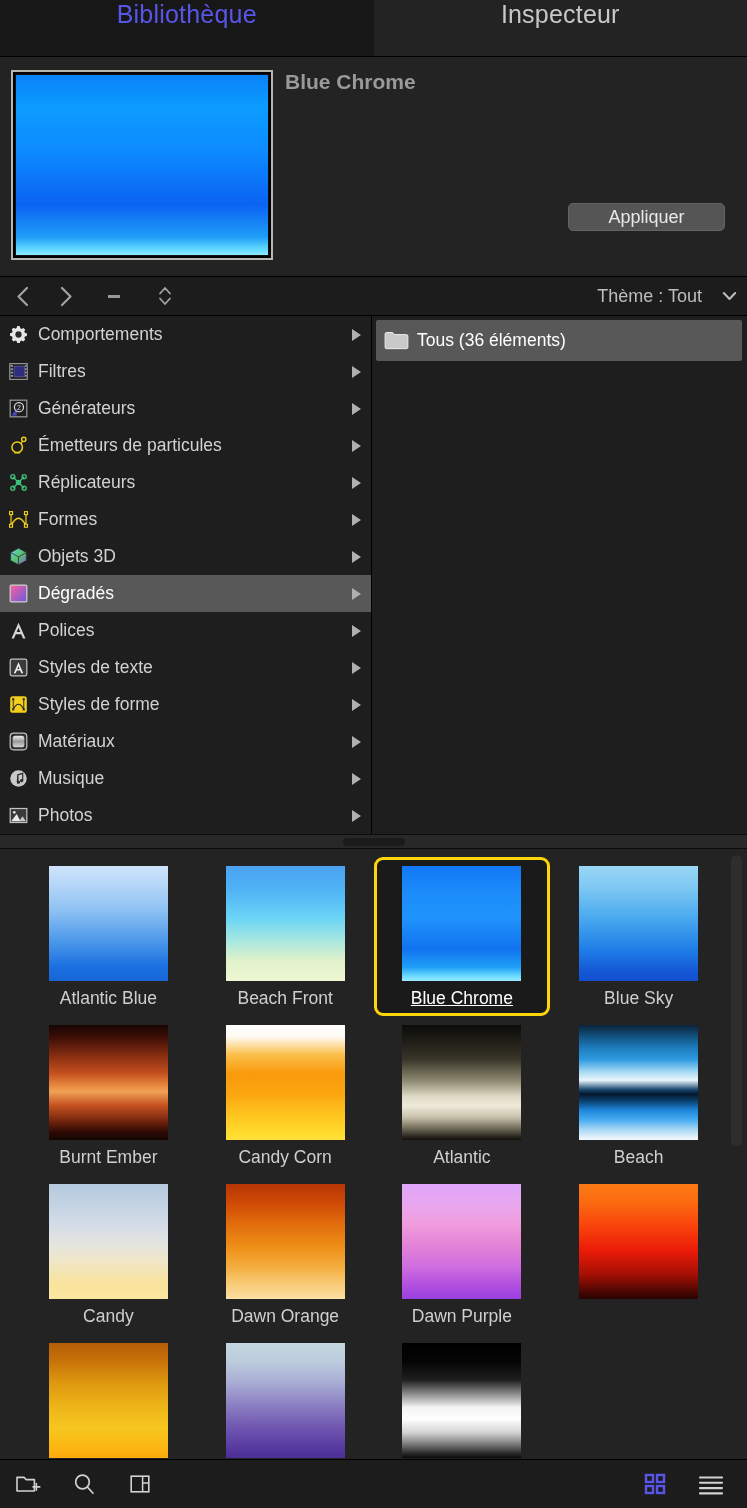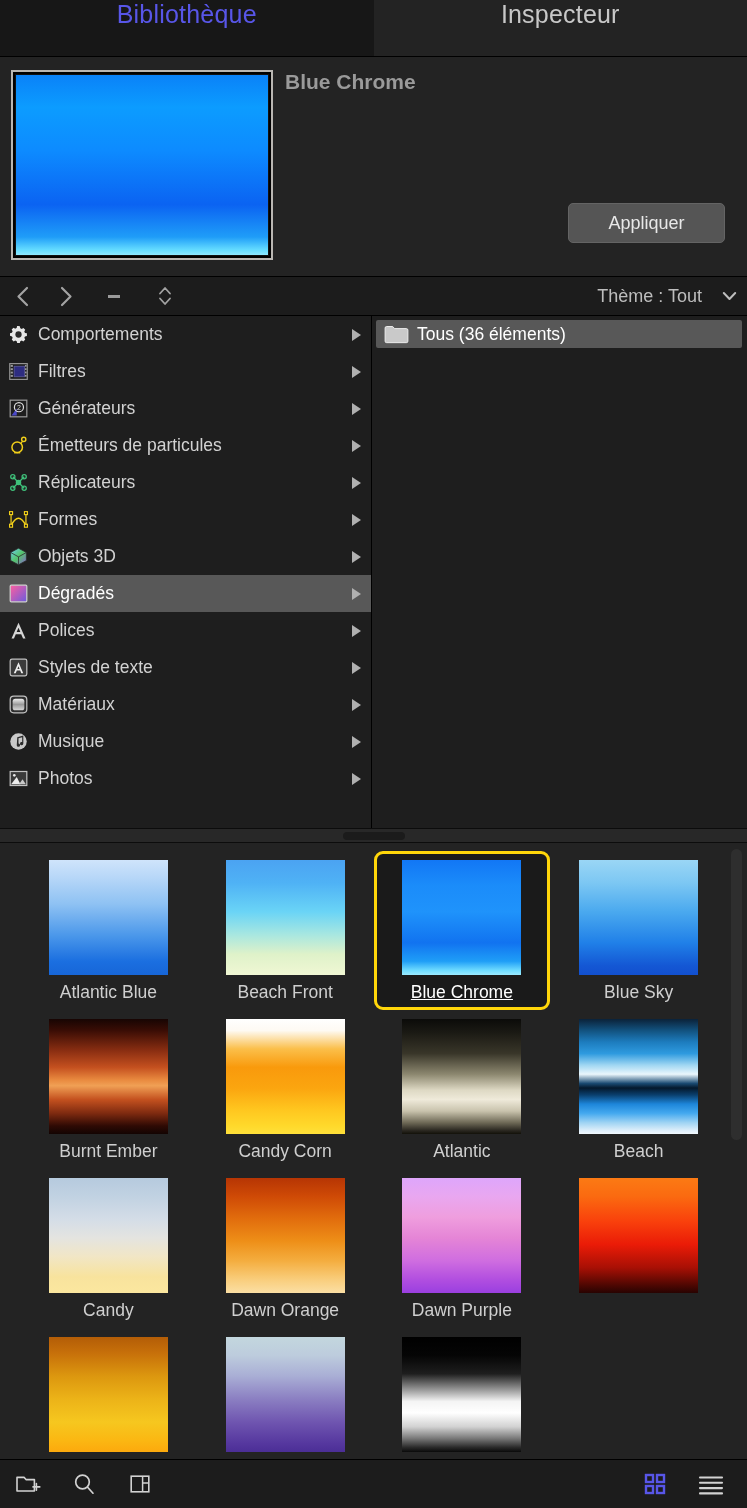--- a/index.html
+++ b/index.html
@@ -22,21 +22,21 @@
   
   .preview { flex:0 0 220px; position:relative; background:#232323; border-bottom:1px solid #000; }
   .thumb-frame {
     position:absolute; left:11px; top:13px; width:262px; height:190px;
     border:2px solid #b9b6b2; background:#000; padding:2px;
   }
   .thumb-inner { width:100%; height:100%; border:1px solid #111;
     background:linear-gradient(to bottom, #0a82f8 0%, #0c9cff 18%, #0d8bff 42%, #0b63f2 72%, #1f9df8 90%, #63dbff 97%, #8ee9ff 100%); }
   .preview-title { position:absolute; left:285px; top:13px; font-size:21px; font-weight:bold; color:#9a9a9a; }
   .apply-btn {
-    position:absolute; right:22px; top:146px; width:157px; height:40px;
+    position:absolute; right:22px; top:146px; width:157px; height:28px;
     background:#555555; border:1px solid #646464; border-radius:5px;
     color:#e8e8e8; font-size:18px; display:flex; align-items:center; justify-content:center;
   }
 
   
   .navbar { flex:0 0 38px; display:flex; align-items:center; background:#1c1c1c;
             border-bottom:1px solid #000; position:relative; }
   .nav-btn { width:44px; height:38px; display:flex; align-items:center; justify-content:center;
              color:#a3a3a3; font-size:20px; }
   .nav-dash { width:52px; height:38px; display:flex; align-items:center; justify-content:center; color:#9a9a9a; }
@@ -51,21 +51,21 @@
   .cat-list { width:372px; border-right:1px solid #000; background:#1e1e1e; overflow:hidden; }
   .cat-row { height:37px; display:flex; align-items:center; padding:0 8px 0 7px; position:relative; }
   .cat-row.selected { background:#585858; }
   .cat-ico { width:22px; height:22px; flex:0 0 22px; margin-right:9px; display:flex; align-items:center; justify-content:center; }
   .cat-label { font-size:17.5px; color:#d2d2d2; white-space:nowrap; }
   .cat-row.selected .cat-label { color:#ffffff; }
   .disc { position:absolute; right:10px; width:0; height:0;
           border-left:9px solid #b0b0b0; border-top:6px solid transparent; border-bottom:6px solid transparent; }
 
   .folder-pane { flex:1; background:#1e1e1e; padding-top:0; }
-  .folder-row { height:28px; margin:4px 5px 0 4px; display:flex; align-items:center;
+  .folder-row { height:41px; margin:4px 5px 0 4px; display:flex; align-items:center;
                 background:#585858; border-radius:2px; padding-left:8px; }
   .folder-ico { width:25px; height:19px; margin-right:8px; flex:0 0 25px; }
   .folder-label { font-size:17.5px; color:#ffffff; }
 
   
   .splitter { flex:0 0 15px; background:#282828; border-top:1px solid #0c0c0c;
               border-bottom:1px solid #0c0c0c; display:flex; align-items:center; justify-content:center; }
   .splitter-grip { width:62px; height:8px; border-radius:5px; background:#1b1b1b; }
 
   
@@ -288,20 +288,37 @@
         <span class="cat-ico">
           <svg width="21" height="21" viewBox="0 0 24 24">
             <rect x="2.5" y="2.5" width="19" height="19" rx="2" fill="#3a3a3a" stroke="#c2c2c2" stroke-width="1.4"></rect>
             <path d="M12 6 L17.4 18.5 H15.2 L13.9 15.5 H10.1 L8.8 18.5 H6.6 Z M10.8 13.6 H13.2 L12 10.5 Z" fill="#ededed"></path>
           </svg>
         </span>
         <span class="cat-label">Styles de texte</span>
         <span class="disc"></span>
       </div>
 
+      <div class="cat-row">
+        <span class="cat-ico">
+          <svg width="21" height="21" viewBox="0 0 24 24">
+            <rect x="2.5" y="2.5" width="19" height="19" rx="3" fill="#f2cf1a"></rect>
+            <path d="M6 17.5 Q12 6 18 17.5" fill="none" stroke="#2b2b2b" stroke-width="1.3"></path>
+            <path d="M6 6 V17.5 M18 6 V17.5" stroke="#2b2b2b" stroke-width="1.1"></path>
+            <g fill="#2b2b2b">
+                <rect x="4.8" y="4.8" width="2.4" height="2.4"></rect>
+                <rect x="16.8" y="4.8" width="2.4" height="2.4"></rect>
+                <rect x="4.8" y="16.4" width="2.4" height="2.4"></rect>
+                <rect x="16.8" y="16.4" width="2.4" height="2.4"></rect>
+              </g>
+          </svg>
+        </span>
+        <span class="cat-label">Styles de forme</span>
+        <span class="disc"></span>
+      </div>
 
       <div class="cat-row">
         <span class="cat-ico">
           <svg width="21" height="21" viewBox="0 0 24 24">
             <defs>
                 <linearGradient id="matG" x1="0" y1="0" x2="0" y2="1">
               <stop offset="0" stop-color="#f0f0f0"></stop>
                   <stop offset=".5" stop-color="#9a9a9a"></stop>
                   <stop offset="1" stop-color="#d8d8d8"></stop>
             </linearGradient>

